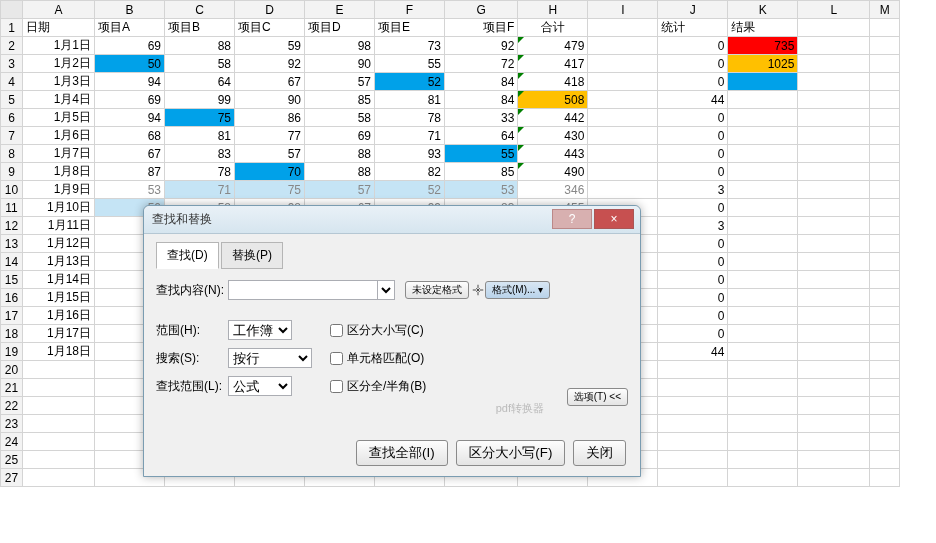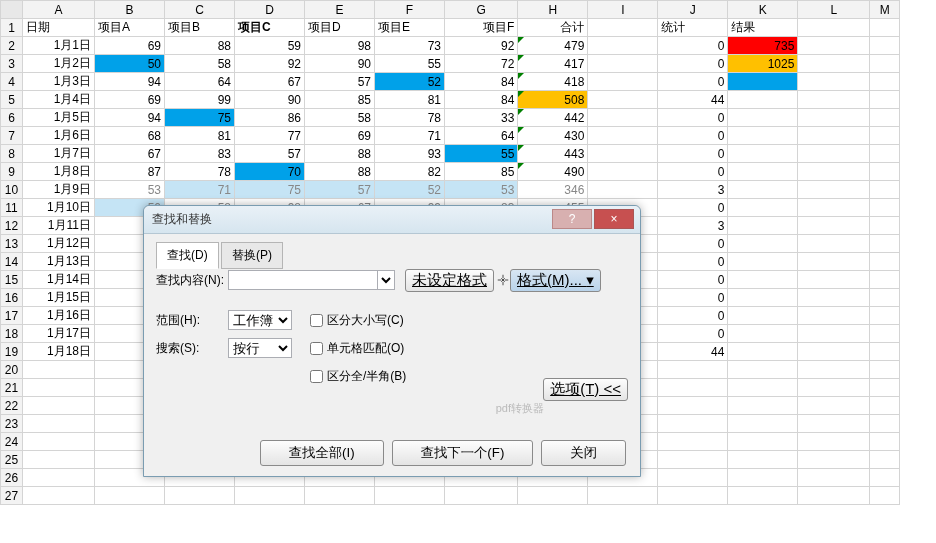--- a/index.html
+++ b/index.html
@@ -21,29 +21,29 @@
   .dim { color: #888; }
   .tri { position: relative; }
   .tri::before { content: ""; position: absolute; top: 0; left: 0; width: 0; height: 0; border-top: 6px solid #008000; border-right: 6px solid transparent; }
   
   .dlg { position: absolute; left: 143px; top: 205px; width: 498px; height: 272px; background: #f0f0f0; border: 1px solid #7a9cb1; box-shadow: 0 0 10px rgba(0,0,0,0.3); border-radius: 6px 6px 0 0; }
   .dlg-title { height: 28px; background: linear-gradient(#e9f1f7,#d6e5ef); border-bottom: 1px solid #b5c7d3; padding: 5px 8px; font-size: 12px; color: #333; border-radius: 6px 6px 0 0; position: relative; }
   .dlg-close, .dlg-help { position: absolute; top: 3px; width: 40px; height: 20px; text-align: center; line-height: 18px; font-size: 12px; border: 1px solid #a55; }
   .dlg-help { right: 48px; background: #d8b0b0; color: #fff; border-color: #b88; }
   .dlg-close { right: 6px; background: #c75050; color: #fff; }
   .dlg-body { padding: 8px 12px 12px 12px; position: relative; height: calc(100% - 28px); }
-  .tabs { }
+  .tabs { margin-bottom: 10px; }
   .tab { display: inline-block; padding: 4px 10px; border: 1px solid #b5b5b5; background: #e8e8e8; margin-right: -1px; cursor: pointer; }
   .tab.active { background: #fff; border-bottom: 1px solid #fff; position: relative; z-index: 2; }
   .frm-row { display: flex; align-items: center; margin-bottom: 6px; height: 22px; }
   .frm-lbl { width: 72px; }
   .frm-inp { border: 1px solid #abadb3; height: 20px; padding: 1px 2px; background: #fff; }
   .frm-sel { border: 1px solid #abadb3; height: 20px; background: #fff; }
-  .frm-btn { border: 1px solid #8a8a8a; background: linear-gradient(#fdfdfd,#e4e4e4); padding: 3px 28px; cursor: pointer; border-radius: 3px; }
-  .frm-btn-sm { padding: 1px 6px; font-size: 15px; text-decoration: underline; }
+  .frm-btn { border: 1px solid #8a8a8a; background: linear-gradient(#fdfdfd,#e4e4e4); padding: 3px 12px; cursor: pointer; border-radius: 3px; }
+  .frm-btn-sm { padding: 1px 6px; font-size: 10px; }
   .chk { margin-right: 4px; }
   .cursor-icon { display:inline-block; width:14px; height:14px; vertical-align:middle; }
   .cursor-svg { fill: #333; }
   .bottom-btns { position: absolute; bottom: 10px; right: 14px; display: flex; gap: 8px; }
   .watermark { color: #bbb; font-size: 11px; position:absolute; right: 96px; bottom: 60px; }
   .col-A{width:72px}.col-B{width:70px}.col-C{width:70px}.col-D{width:70px}.col-E{width:70px}.col-F{width:70px}.col-G{width:70px}.col-H{width:70px}.col-I{width:70px}.col-J{width:70px}.col-K{width:70px}.col-L{width:72px}.col-M{width:30px}
 </style>
 </head>
 <body>
 
@@ -65,25 +65,25 @@
         <th class="col-L">L</th>
         <th class="col-M">M</th>
       </tr>
     </thead>
   <tbody id="grid-body">
       <tr>
         <td class="rowhdr">1</td>
         <td class="col-A" style="text-align: left;">日期</td>
         <td class="col-B" style="text-align: left;">项目A</td>
         <td class="col-C" style="text-align: left;">项目B</td>
-        <td class="col-D" style="text-align: left; font-weight: bold;">项目C</td>
+        <td class="col-D" style="text-align: left;">项目C</td>
         <td class="col-E" style="text-align: left;">项目D</td>
         <td class="col-F" style="text-align: left;">项目E</td>
         <td class="col-G" style="text-align: left; padding-left: 38px;">项目F</td>
-        <td class="col-H" style="text-align: right;">合计</td>
+        <td class="col-H" style="text-align: center;">合计</td>
         <td class="col-I" style="text-align: left;"></td>
         <td class="col-J" style="text-align: left;">统计</td>
         <td class="col-K" style="text-align: left;">结果</td>
         <td class="col-L" style="text-align: left;"></td>
         <td class="col-M" style="text-align: left;"></td>
       </tr>
       <tr>
         <td class="rowhdr">2</td>
         <td class="col-A" style="text-align: right;">1月1日</td>
         <td class="col-B">69</td>
@@ -446,36 +446,20 @@
         <td class="col-G"></td>
         <td class="col-H"></td>
         <td class="col-I"></td>
         <td class="col-J"></td>
         <td class="col-K"></td>
         <td class="col-L"></td>
         <td class="col-M"></td>
       </tr>
       <tr>
         <td class="rowhdr">25</td>
-        <td class="col-A"></td>
-        <td class="col-B"></td>
-        <td class="col-C"></td>
-        <td class="col-D"></td>
-        <td class="col-E"></td>
-        <td class="col-F"></td>
-        <td class="col-G"></td>
-        <td class="col-H"></td>
-        <td class="col-I"></td>
-        <td class="col-J"></td>
-        <td class="col-K"></td>
-        <td class="col-L"></td>
-        <td class="col-M"></td>
-      </tr>
-      <tr>
-        <td class="rowhdr">26</td>
         <td class="col-A"></td>
         <td class="col-B"></td>
         <td class="col-C"></td>
         <td class="col-D"></td>
         <td class="col-E"></td>
         <td class="col-F"></td>
         <td class="col-G"></td>
         <td class="col-H"></td>
         <td class="col-I"></td>
         <td class="col-J"></td>
@@ -535,21 +519,25 @@
     <div style="height:12px"></div>
 
     <div style="display:flex;gap:18px">
       <div>
         <div class="frm-row">
           <span class="frm-lbl">范围(H):</span>
           <select class="frm-sel" style="width:64px"><option>工作簿</option></select>
         </div>
         <div class="frm-row">
           <span class="frm-lbl">搜索(S):</span>
-          <select class="frm-sel" style="width:64px"><option>按行</option></select>
+          <select class="frm-sel" style="width:84px"><option>按行</option></select>
+        </div>
+        <div class="frm-row">
+          <span class="frm-lbl">查找范围(L):</span>
+          <select class="frm-sel" style="width:64px"><option>公式</option></select>
         </div>
       </div>
       <div>
         <div class="frm-row">
             <input type="checkbox" class="chk" style="">
             <span>区分大小写(C)</span>
           </div>
         <div class="frm-row">
             <input type="checkbox" class="chk" style="">
             <span>单元格匹配(O)</span>
@@ -561,17 +549,17 @@
       </div>
       <div style="flex:1;position:relative">
         <button class="frm-btn frm-btn-sm" style="position:absolute;right:0;top:69px">选项(T) &lt;&lt;</button>
       </div>
     </div>
 
     <span class="watermark">pdf转换器</span>
 
     <div class="bottom-btns">
       <button class="frm-btn">查找全部(I)</button>
-      <button class="frm-btn">查找下一个(F)</button>
+      <button class="frm-btn">区分大小写(F)</button>
       <button class="frm-btn">关闭</button>
     </div>
   </div>
 </div>
 
 </body></html>

